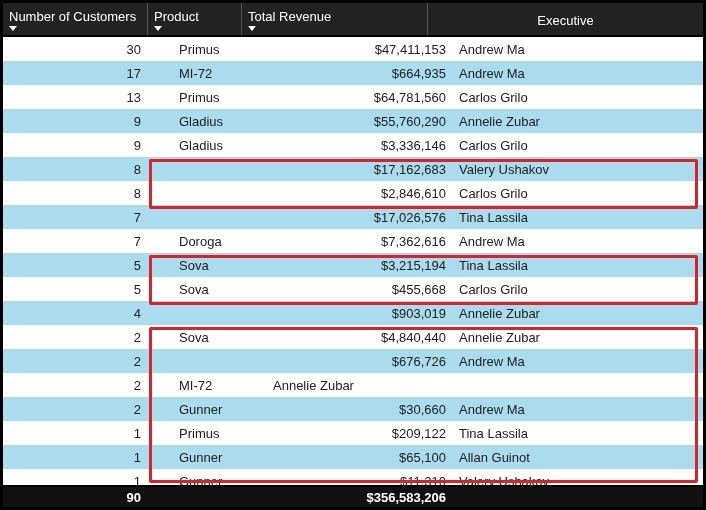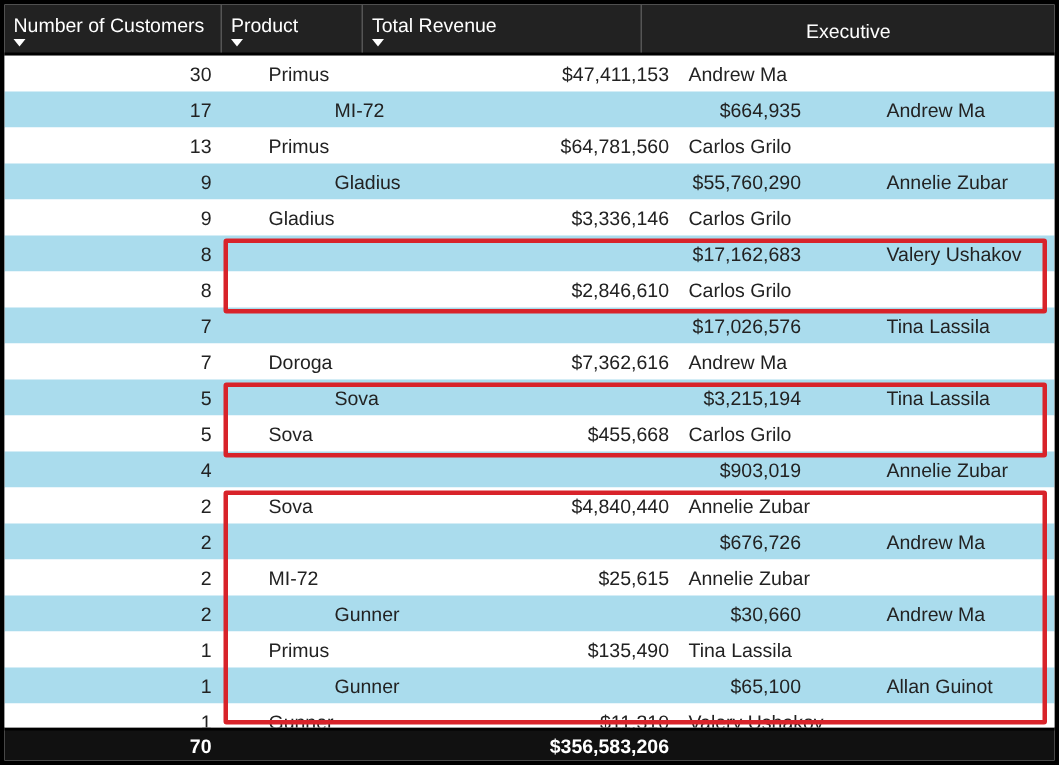--- a/index.html
+++ b/index.html
@@ -53,21 +53,21 @@
     position: relative;
   }
   .row {
     display: flex;
     height: 24px;
     align-items: center;
     font-size: 13px;
     color: #222;
   }
   .row.even { background: #fff; }
-  .row.odd { background: #aadced; gap: 44px; }
+  .row.odd { background: #aadced; }
   .cell {
     padding: 0 6px;
     height: 100%;
     display: flex;
     align-items: center;
     border-right: 1px solid transparent;
     overflow: hidden;
     white-space: nowrap;
   }
   .col1 { width: 145px; justify-content: flex-end; }
@@ -200,51 +200,50 @@
       </div>
       <div class="row odd">
         <div class="cell col1">2</div>
         <div class="cell col2"></div>
         <div class="cell col3">$676,726</div>
         <div class="cell col4">Andrew Ma</div>
       </div>
       <div class="row even">
         <div class="cell col1">2</div>
         <div class="cell col2">MI-72</div>
-        <div class="cell col3">$25,615</div>
         <div class="cell col4">Annelie Zubar</div>
       </div>
       <div class="row odd">
         <div class="cell col1">2</div>
         <div class="cell col2">Gunner</div>
         <div class="cell col3">$30,660</div>
         <div class="cell col4">Andrew Ma</div>
       </div>
       <div class="row even">
         <div class="cell col1">1</div>
         <div class="cell col2">Primus</div>
-        <div class="cell col3">$135,490</div>
+        <div class="cell col3">$209,122</div>
         <div class="cell col4">Tina Lassila</div>
       </div>
       <div class="row odd">
         <div class="cell col1">1</div>
         <div class="cell col2">Gunner</div>
         <div class="cell col3">$65,100</div>
         <div class="cell col4">Allan Guinot</div>
       </div>
       <div class="row even">
         <div class="cell col1">1</div>
         <div class="cell col2">Gunner</div>
         <div class="cell col3">$11,310</div>
         <div class="cell col4">Valery Ushakov</div>
       </div>
     </div>
 
   <div class="footer-row">
-    <div class="cell col1">70</div>
+    <div class="cell col1">90</div>
     <div class="cell col2"></div>
     <div class="cell col3">$356,583,206</div>
     <div class="cell col4"></div>
   </div>
 
   <div class="highlight-box" style="left:146px; top:156px; width:549px; height:50px;"></div>
   <div class="highlight-box" style="left:146px; top:252px; width:549px; height:50px;"></div>
   <div class="highlight-box" style="left:146px; top:324px; width:549px; height:156px;"></div>
 
 </div>

